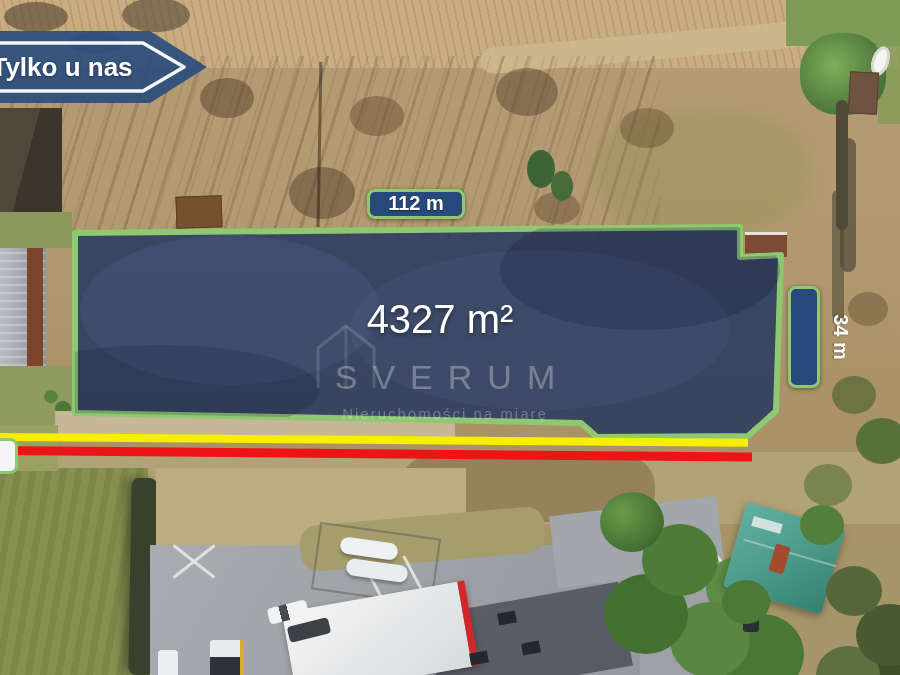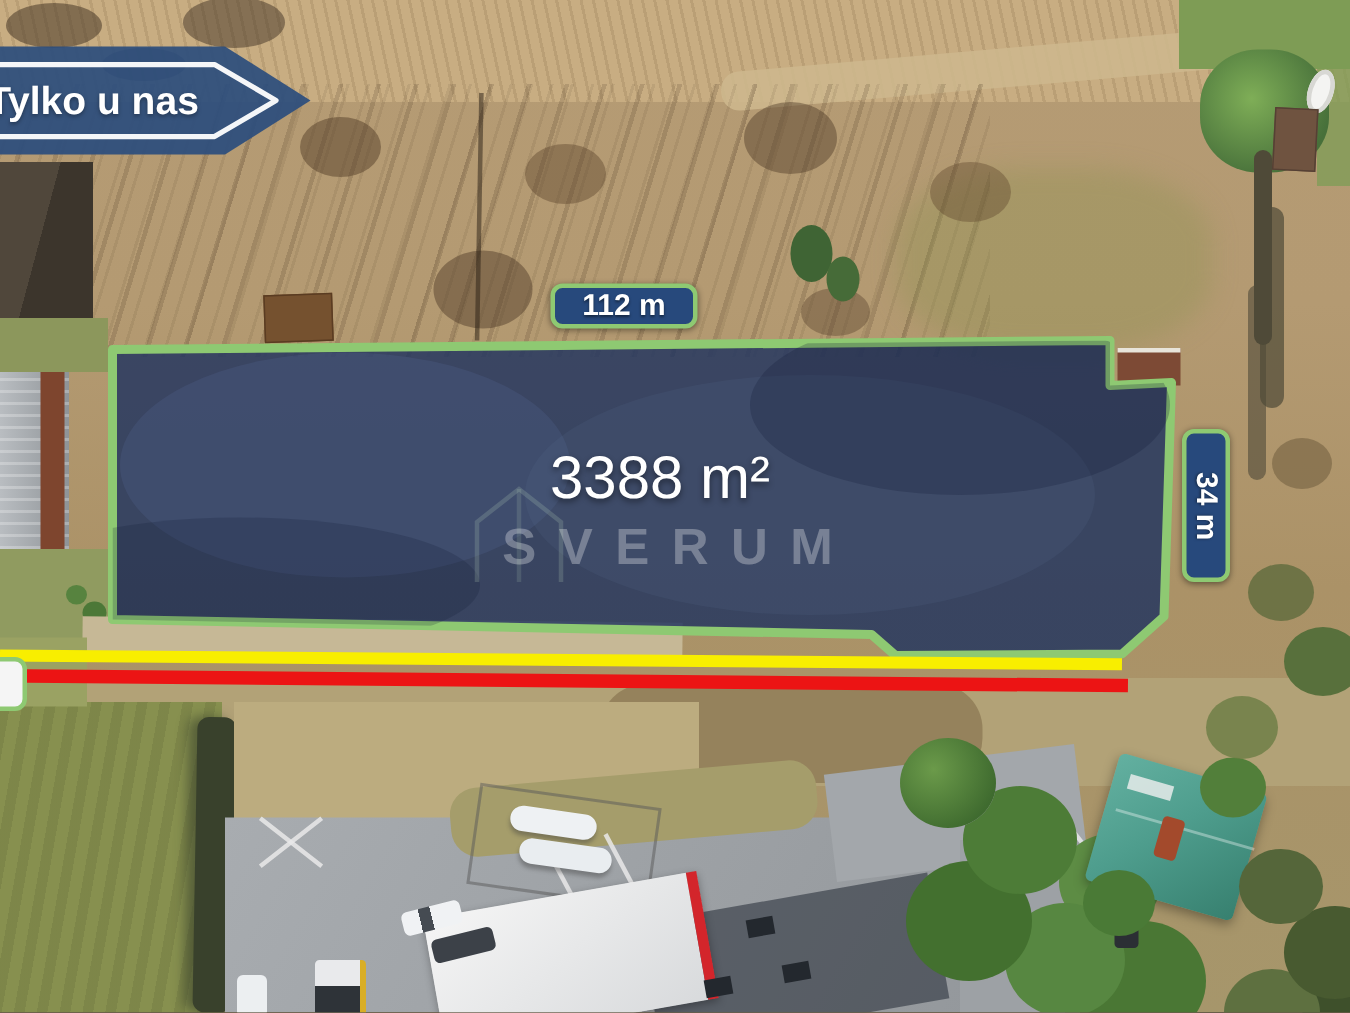--- a/index.html
+++ b/index.html
@@ -123,37 +123,37 @@
   .plot-poly{fill:var(--plot-fill,#22365f);fill-opacity:.84;stroke:var(--plot-border,#8ec972);
     stroke-width:6;stroke-linejoin:round;}
   .line-yellow{left:0;top:433px;width:748px;height:8px;background:var(--gas-line,#f8ee00);
     transform:rotate(.45deg);transform-origin:left center;z-index:20;}
   .line-red{left:0;top:446px;width:752px;height:9px;background:var(--red-line,#ec1414);
     transform:rotate(.5deg);transform-origin:left center;z-index:20;}
   .clipped-label{left:-14px;top:438px;width:26px;height:30px;background:#f5f5f5;
     border:3px solid var(--plot-border,#8ec972);border-radius:8px;z-index:25;}
   .dim-label{background:var(--label-bg,#27497c);border:3px solid var(--plot-border,#8ec972);
     border-radius:8px;color:var(--label-text,#fff);font-weight:bold;font-size:20px;
-    display:flex;align-items:center;justify-content:center;z-index:30;
+    display:flex;justify-content:center;z-index:30;
     box-shadow:0 1px 4px rgba(0,0,0,.45);text-shadow:0 1px 2px rgba(0,0,0,.5);}
   .label-112{left:367px;top:189px;width:92px;height:24px;}
   .label-34{left:788px;top:286px;width:26px;height:96px;}
   .label-34 span{transform:rotate(90deg);white-space:nowrap;}
   .label-gaz{left:466px;top:436px;width:78px;height:28px;z-index:30;
     background:linear-gradient(180deg,rgba(255,255,255,.97),rgba(222,222,222,.92));
     border:3px solid var(--plot-border,#8ec972);border-radius:11px;
     display:flex;align-items:center;justify-content:center;
     color:var(--gaz-text,#e8d81a);font-weight:bold;font-size:25px;
     text-shadow:0 1px 2px rgba(110,110,110,.8);box-shadow:0 2px 8px rgba(255,255,255,.7);}
   .area-label{left:330px;top:297px;width:220px;height:46px;z-index:16;color:#fff;
     font-size:40px;text-align:center;text-shadow:0 2px 4px rgba(0,0,0,.45);}
   .watermark{left:295px;top:322px;width:300px;height:90px;z-index:15;text-align:center;}
   .wm-house{position:absolute;left:13px;top:-4px;}
-  .wm-brand{display:block;margin-top:24px;padding-left:15px;font-size:34px;letter-spacing:15px;
-    color:rgba(255,255,255,.30);font-weight:bold;}
+  .wm-brand{display:block;margin-top:36px;padding-left:15px;font-size:34px;letter-spacing:15px;
+    color:rgba(255,255,255,.30);}
   .wm-tagline{display:block;margin-top:8px;font-size:15px;letter-spacing:2px;
     color:rgba(255,255,255,.28);}
   .badge{left:-40px;top:28px;width:250px;height:78px;z-index:40;}
   .badge svg{position:absolute;left:0;top:0;}
   .badge-text{position:absolute;left:12px;top:24px;width:180px;text-align:center;color:#fff;
     font-weight:bold;font-size:26px;text-shadow:0 1px 3px rgba(0,0,0,.35);}
   .frutils{left:786px;top:641px;width:114px;height:32px;z-index:40;display:flex;
     align-items:center;gap:7px;}
   .diamonds{position:relative;width:30px;height:30px;flex:0 0 30px;}
   .dm{position:absolute;width:12px;height:12px;transform:rotate(45deg);}
@@ -251,28 +251,29 @@
   <div class="ph line-red"></div>
   <div class="ph clipped-label"></div>
 
   <div class="ph dim-label label-112">
     <span>112 m</span>
   </div>
   <div class="ph dim-label label-34">
     <span>34 m</span>
   </div>
 
-  <div class="ph area-label">3388 m²</div>
+  <div class="ph area-label">4327 m²</div>
 
   <div class="ph watermark">
     <svg class="wm-house" width="72" height="78" viewBox="0 0 72 78">
       <polyline points="10,70 10,30 38,8 66,30 66,70" fill="none" stroke="rgba(205,235,200,.18)" stroke-width="3"></polyline>
       <line x1="38" y1="8" x2="38" y2="70" stroke="rgba(205,235,200,.14)" stroke-width="3"></line>
     </svg>
     <span class="wm-brand">SVERUM</span>
+    <span class="wm-tagline">Nieruchomości na miarę</span>
   </div>
 
   <div class="ph badge">
     <svg width="250" height="78" viewBox="0 0 250 78">
       <polygon points="0,3 190,3 247,39 190,75 0,75" fill="var(--badge-bg,#2b4d7d)" opacity=".92"></polygon>
       <polygon points="15,15 183,15 224,39 183,63 15,63" fill="none" stroke="#ffffff" stroke-width="3.5" stroke-linejoin="round" opacity=".95"></polygon>
     </svg>
     <span class="badge-text">Tylko u nas</span>
   </div>
 

